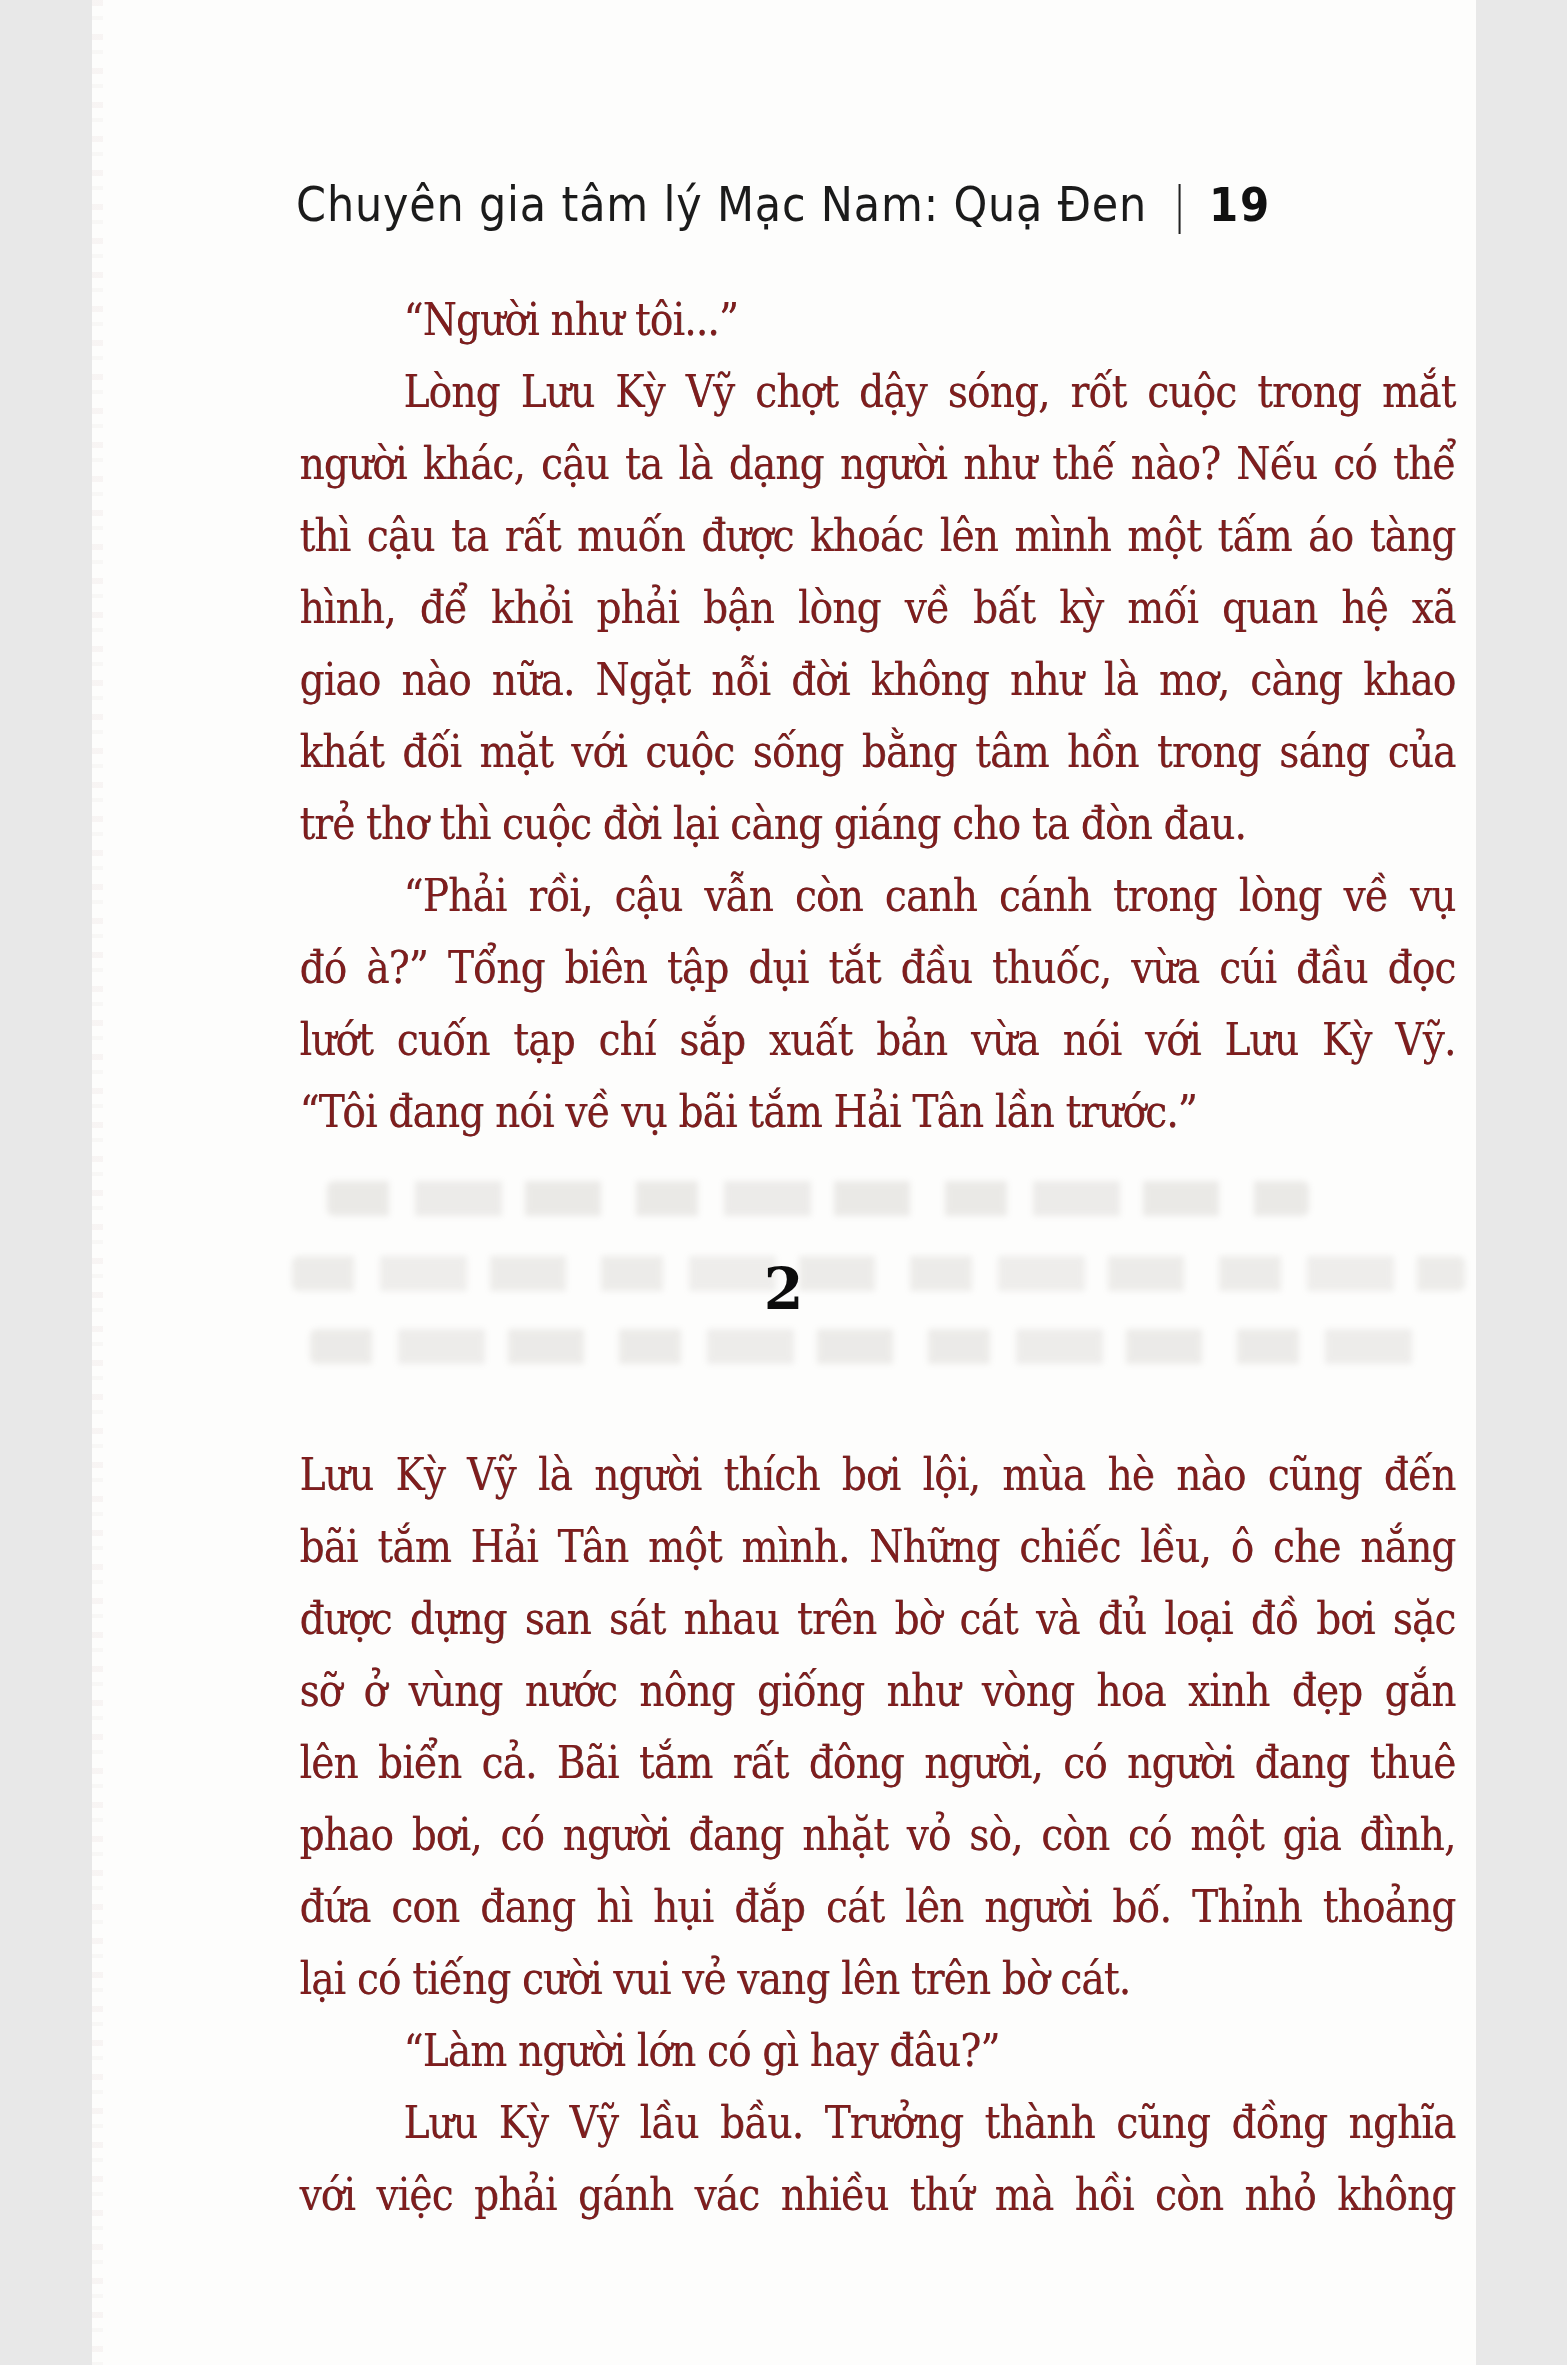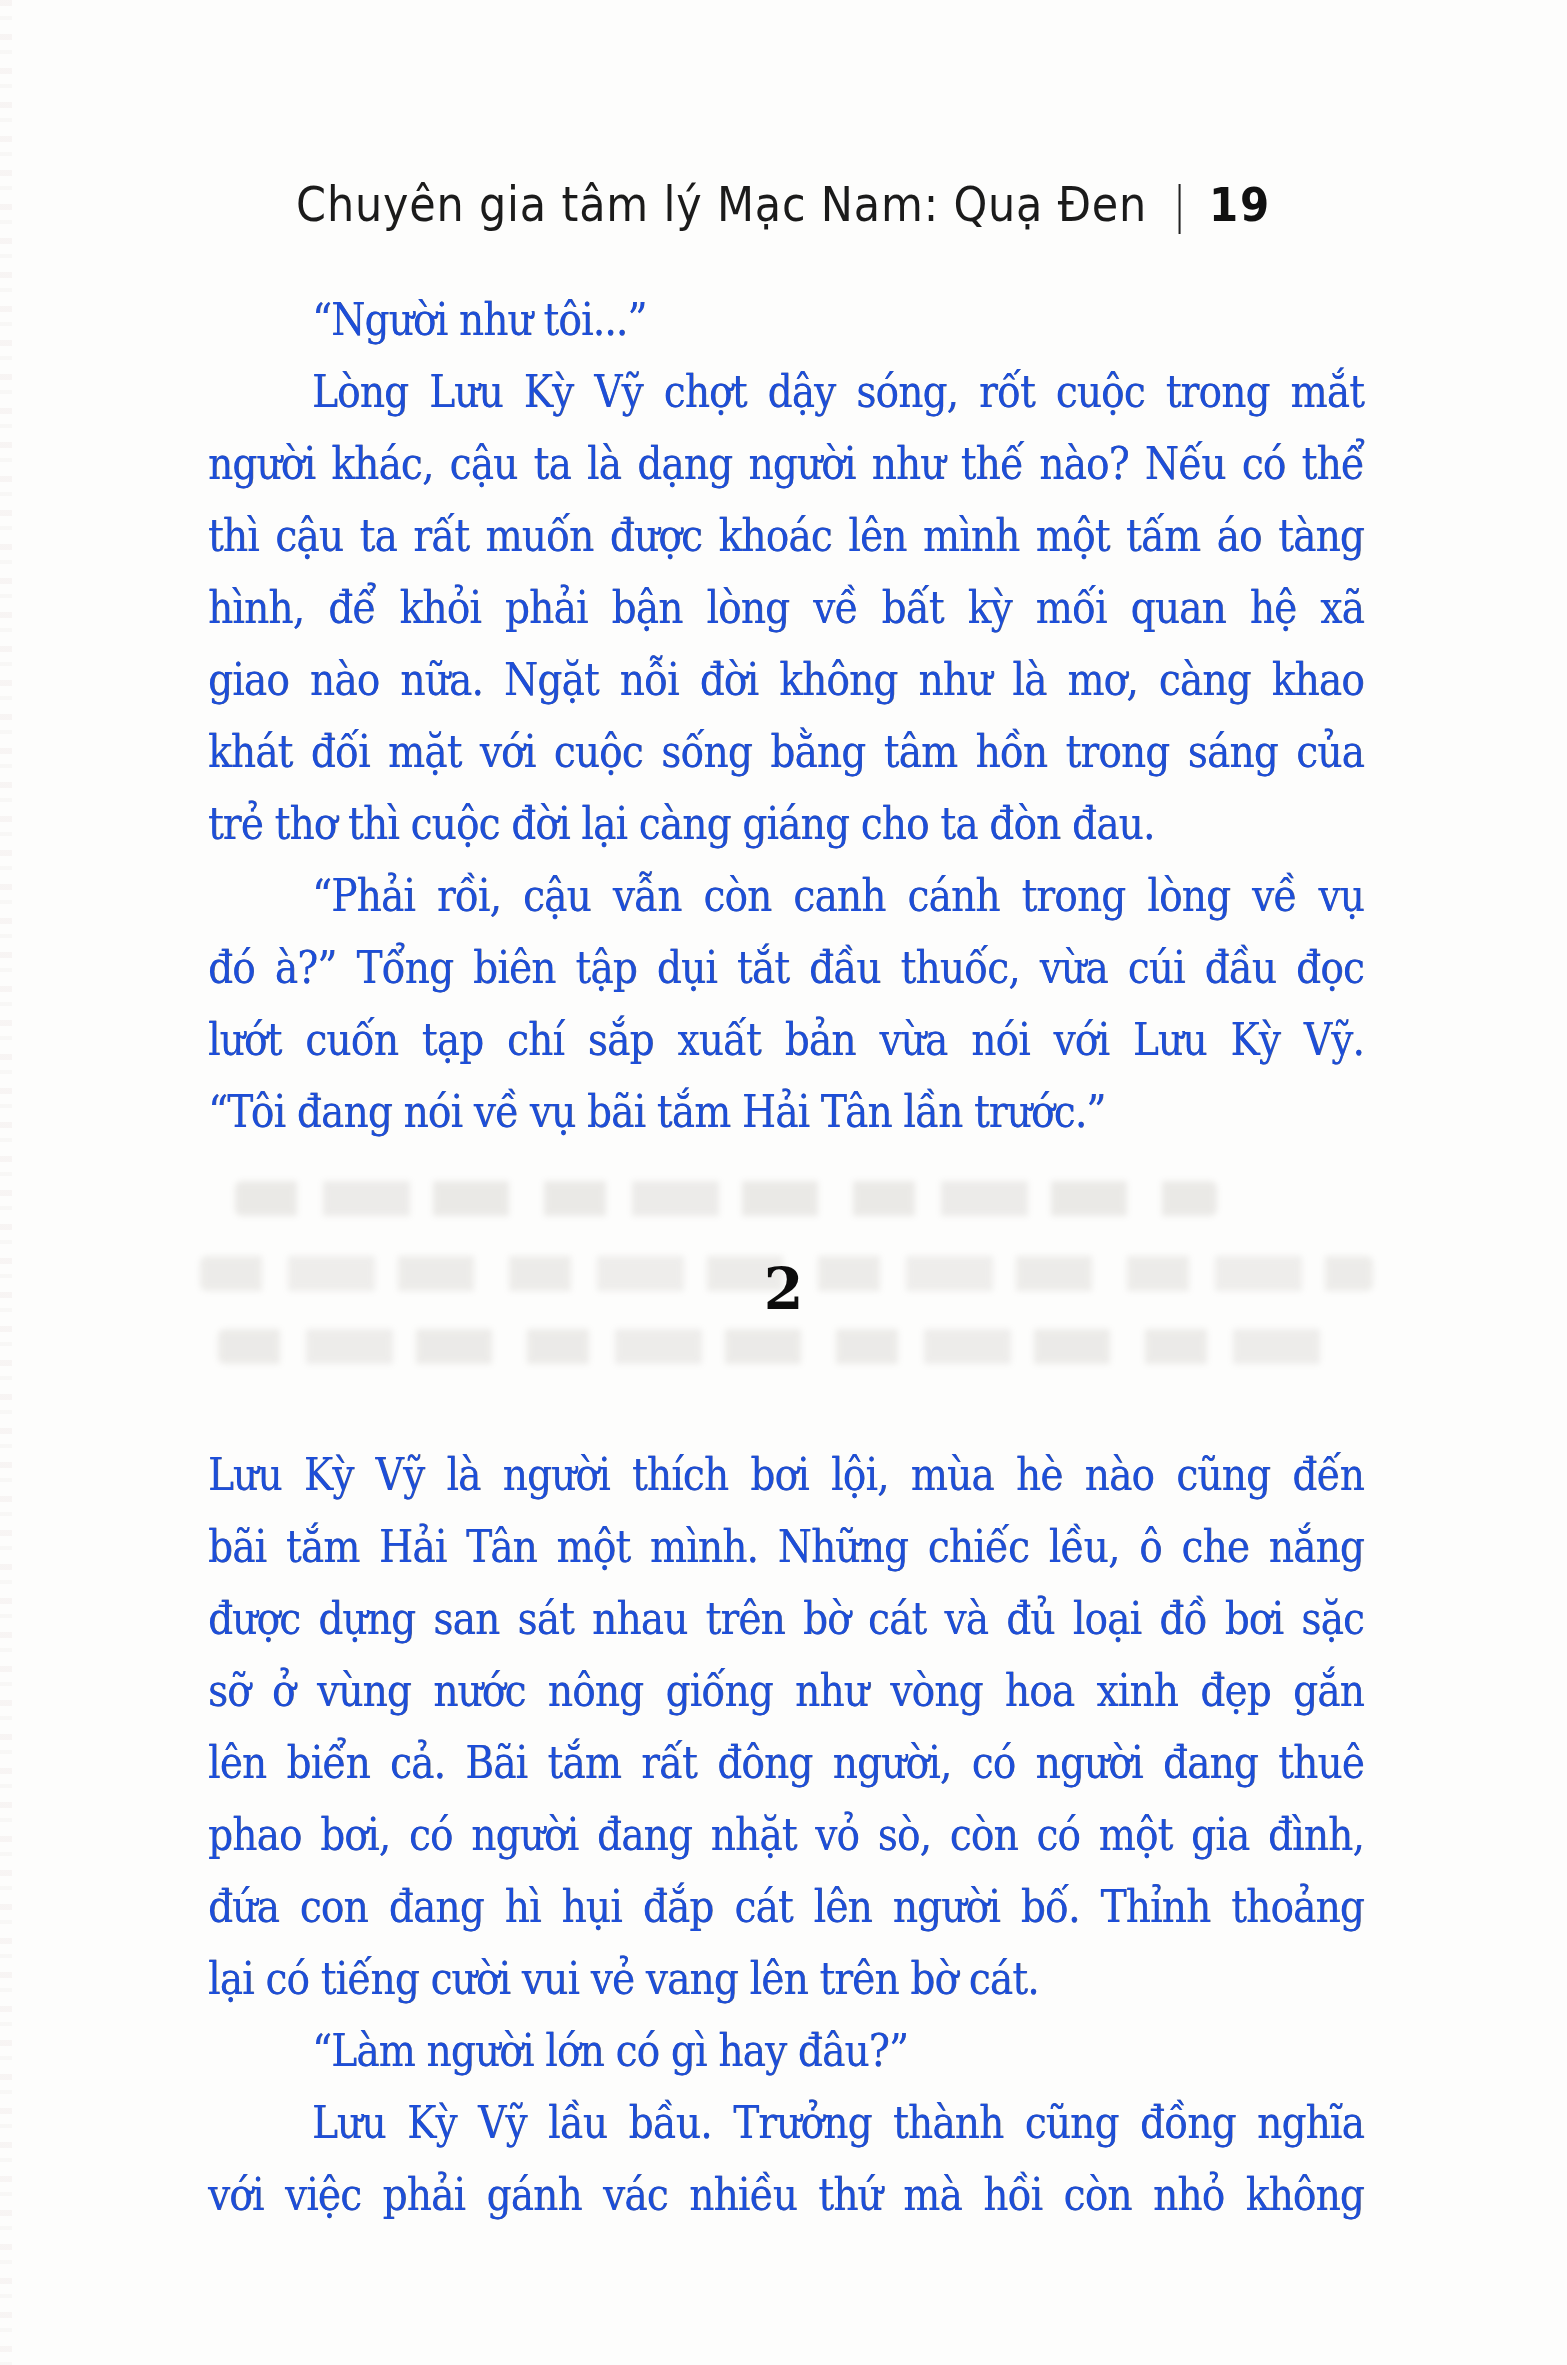--- a/index.html
+++ b/index.html
@@ -1,18 +1,18 @@
 <!DOCTYPE html>
 <html style="font-size:13.3px"><head>
 <meta charset="utf-8">
 <style>
   html, body { margin: 0; padding: 0; background: #e8e8e8; }
   .page {
     position: relative;
-    width: 1567px;
+    width: 1384px;
     height: 2366px;
     margin: 0 auto;
     background: #fdfdfc;
     overflow: hidden;
     font-kerning: normal;
   }
   
   .page::before {
     content: "";
     position: absolute;
@@ -56,21 +56,21 @@
     color: #111;
   }
 
   .textblock {
     position: absolute;
     left: 208px;
     width: 1156px;
     font-family: "DejaVu Serif", serif;
     font-size: 39px;
     letter-spacing: -0.8px;
-    color: #1d4ed8;
+    color: #7f1d1d;
     text-shadow: 0.4px 0 0 rgba(13,13,13,0.6);
   }
   .sec1 { top: 284px; }
   .sec2 { top: 1439px; }
 
   .line {
     height: 72px;
     line-height: 72px;
     text-align: justify;
     text-align-last: justify;

